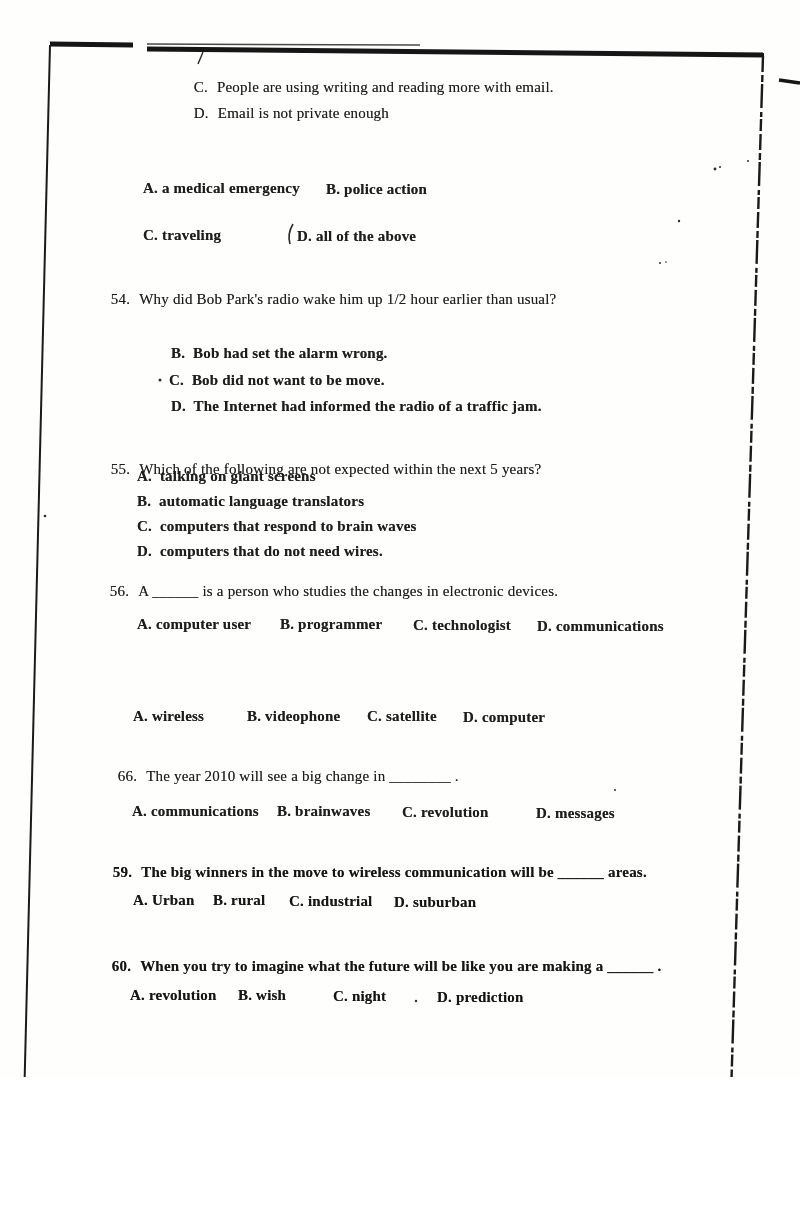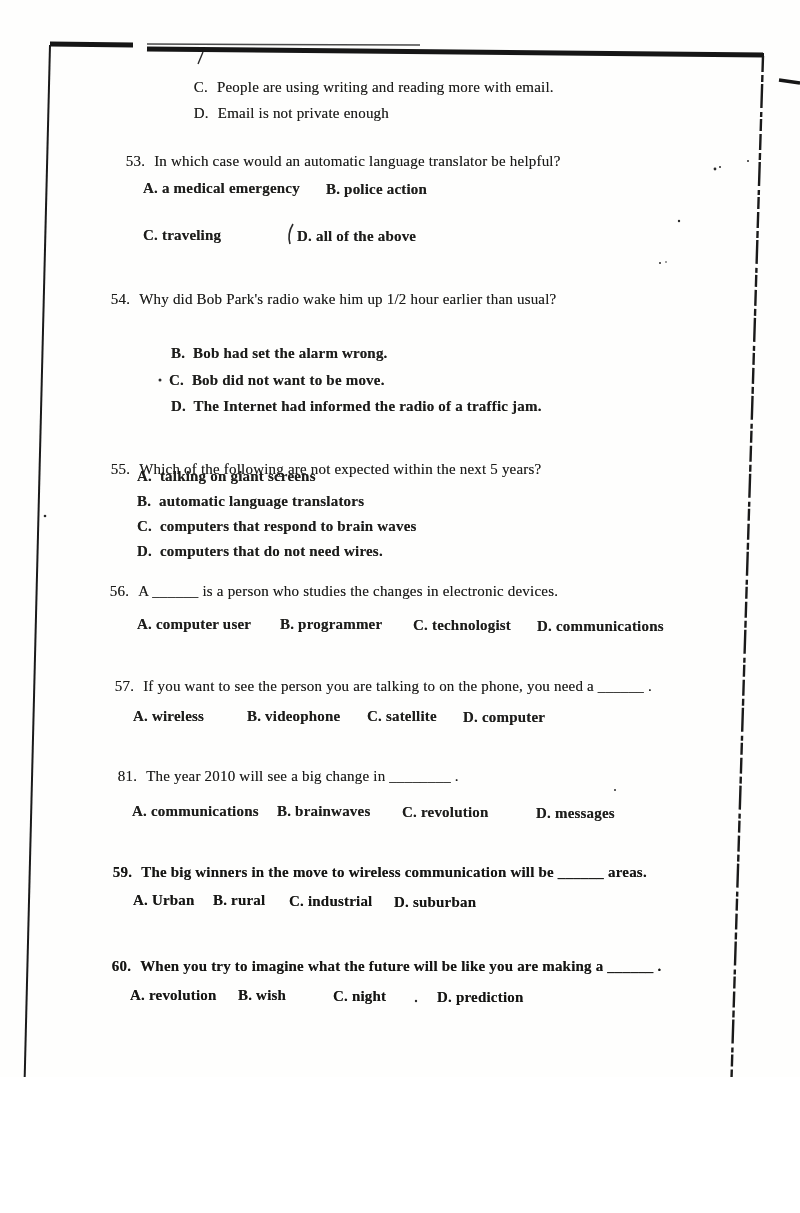--- a/index.html
+++ b/index.html
@@ -25,23 +25,20 @@
 
 <div class="page">
 
   <div class="line" style="left:178px;top:62px">
     <span class="num">C.</span><span class="qt">People are using writing and reading more with email.</span>
   </div>
   <div class="line" style="left:178px;top:88px">
     <span class="num">D.</span><span class="qt">Email is not private enough</span>
   </div>
 
-  <div class="line" style="left:110px;top:136px">
-    <span class="num">53.</span><span class="qt">In which case would an automatic language translator be helpful?</span>
-  </div>
   <span class="opt" style="left:143px;top:180px">A. a medical emergency</span>
   <span class="opt" style="left:326px;top:181px">B. police action</span>
   <span class="opt" style="left:143px;top:227px">C. traveling</span>
   <span class="opt" style="left:297px;top:228px">D. all of the above</span>
 
   <div class="line" style="left:95px;top:274px">
     <span class="num">54.</span><span class="qt">Why did Bob Park's radio wake him up 1/2 hour earlier than usual?</span>
   </div>
   <span class="opt" style="left:171px;top:345px">B.  Bob had set the alarm wrong.</span>
   <span class="opt" style="left:169px;top:372px">C.  Bob did not want to be move.</span>
@@ -56,30 +53,27 @@
   <span class="opt" style="left:137px;top:518px">C.  computers that respond to brain waves</span>
 
   <div class="line" style="left:94px;top:566px">
     <span class="num">56.</span><span class="qt">A ______ is a person who studies the changes in electronic devices.</span>
   </div>
   <span class="opt" style="left:137px;top:616px">A. computer user</span>
   <span class="opt" style="left:280px;top:616px">B. programmer</span>
   <span class="opt" style="left:413px;top:617px">C. technologist</span>
   <span class="opt" style="left:537px;top:618px">D. communications</span>
 
-  <div class="line" style="left:99px;top:661px">
-    <span class="num">57.</span><span class="qt">If you want to see the person you are talking to on the phone, you need a ______ .</span>
-  </div>
   <span class="opt" style="left:133px;top:708px">A. wireless</span>
   <span class="opt" style="left:247px;top:708px">B. videophone</span>
   <span class="opt" style="left:367px;top:708px">C. satellite</span>
   <span class="opt" style="left:463px;top:709px">D. computer</span>
 
   <div class="line" style="left:102px;top:751px">
-    <span class="num">81.</span><span class="qt">The year 2010 will see a big change in ________ .</span>
+    <span class="num">66.</span><span class="qt">The year 2010 will see a big change in ________ .</span>
   </div>
   <span class="opt" style="left:132px;top:803px">A. communications</span>
   <span class="opt" style="left:277px;top:803px">B. brainwaves</span>
   <span class="opt" style="left:402px;top:804px">C. revolution</span>
   <span class="opt" style="left:536px;top:805px">D. messages</span>
 
   <div class="line b" style="left:97px;top:847px">
     <span class="num">59.</span><span class="qt">The big winners in the move to wireless communication will be ______ areas.</span>
   </div>
   <span class="opt b" style="left:133px;top:892px">A. Urban</span>

